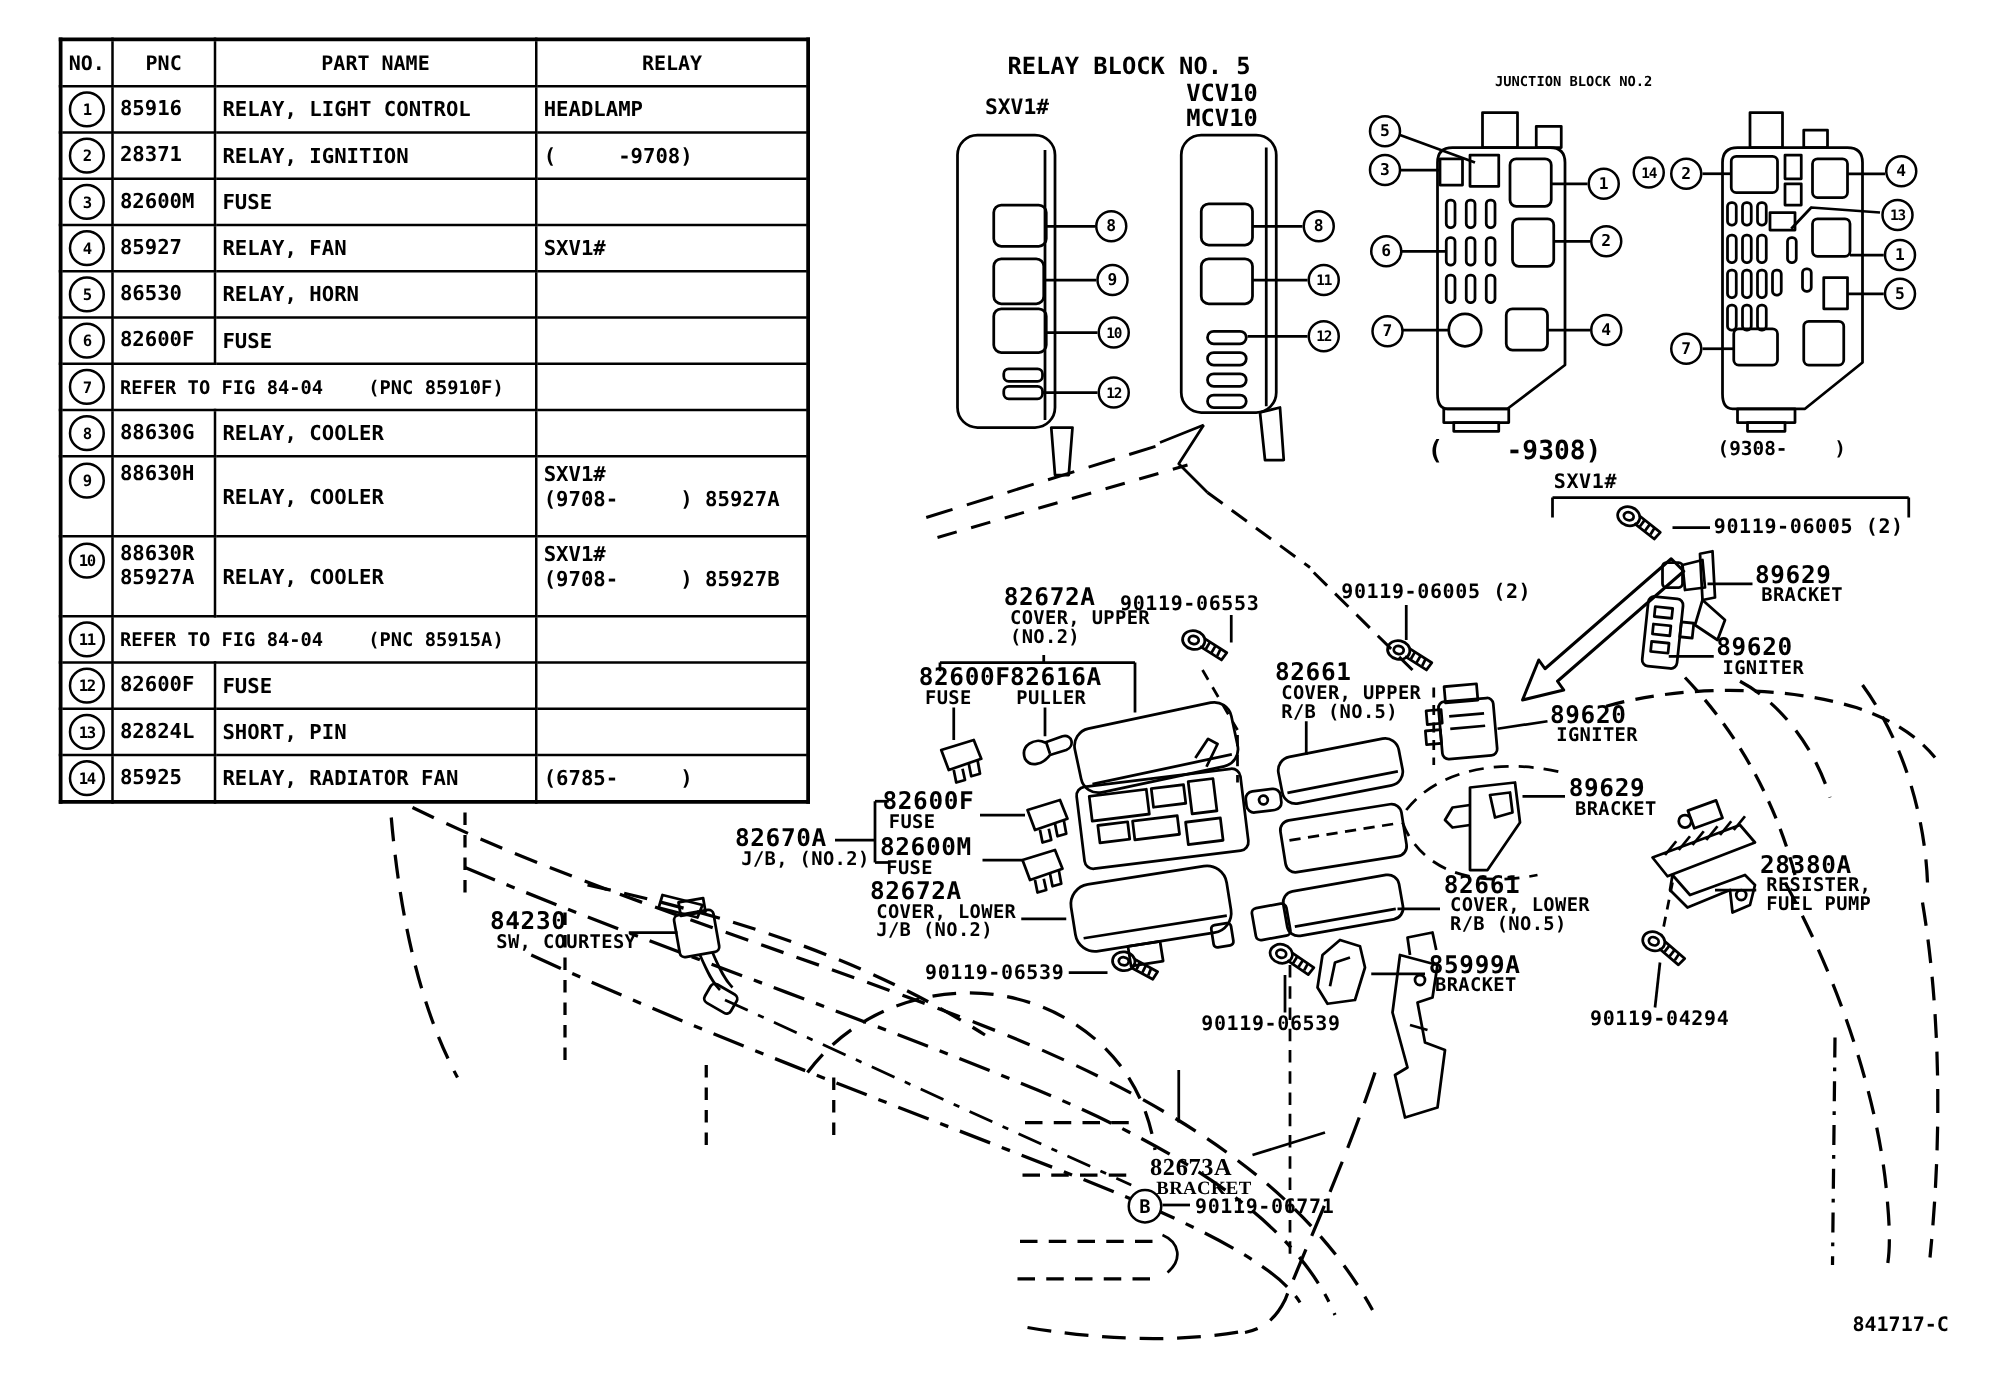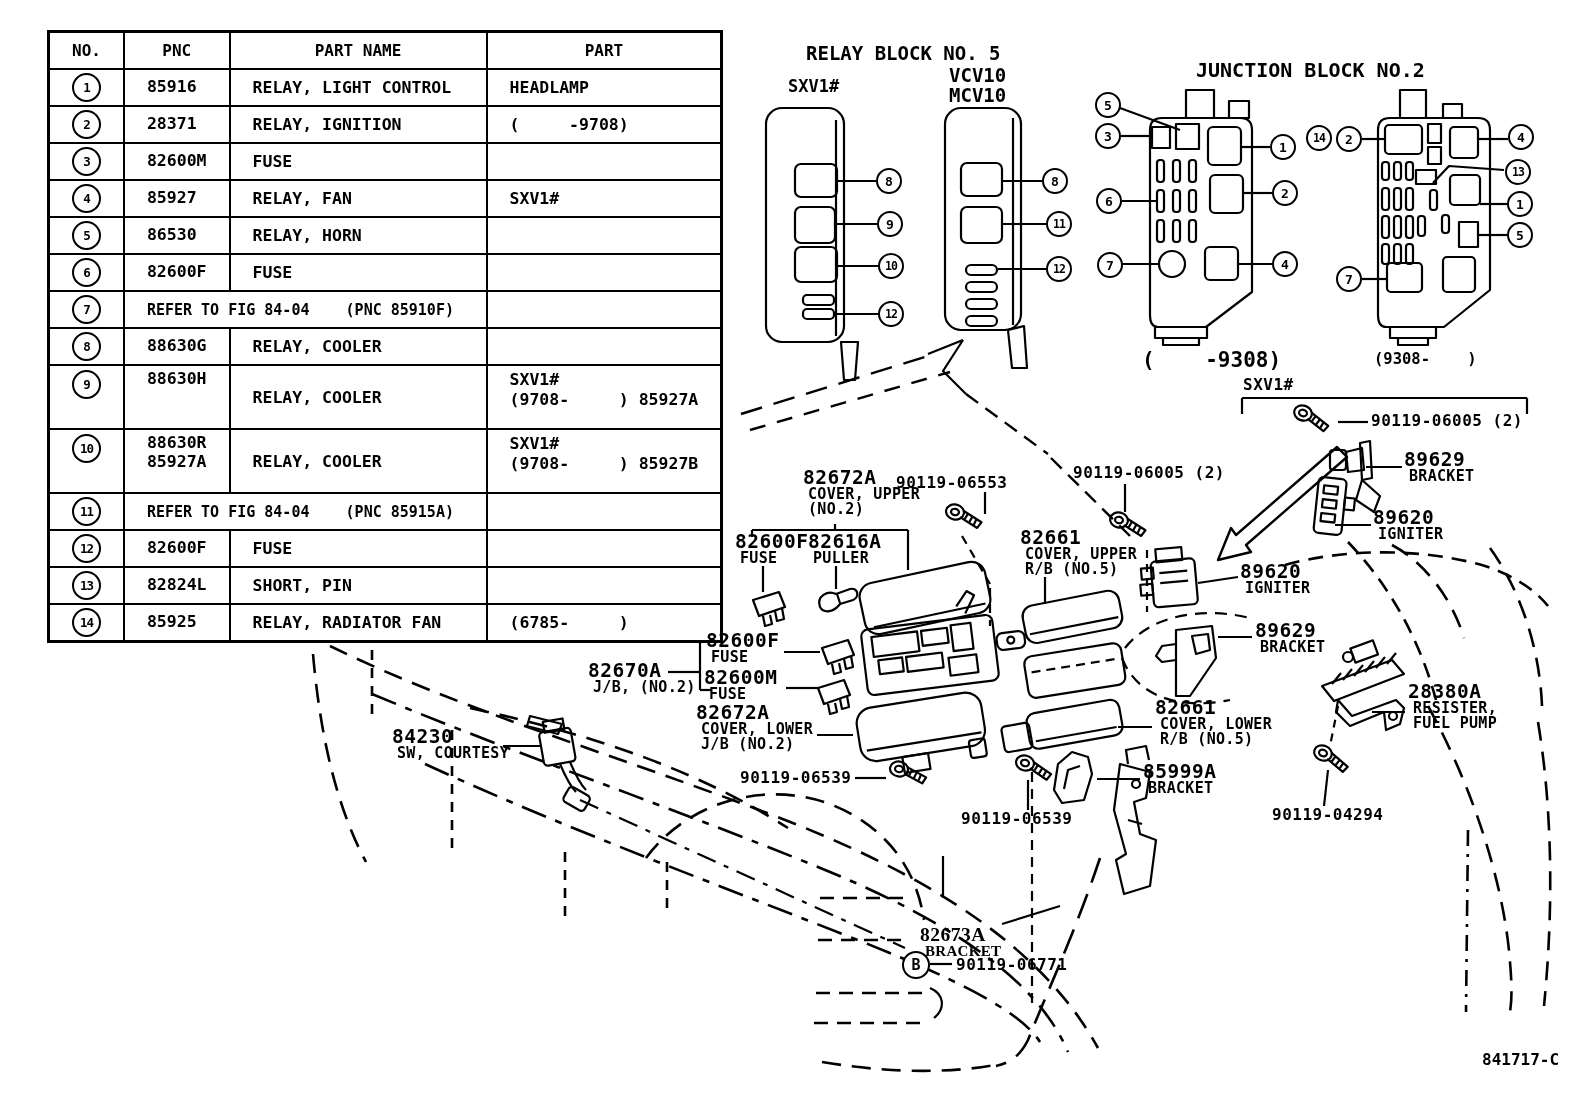--- a/index.html
+++ b/index.html
@@ -5,21 +5,21 @@
   html,body{margin:0;padding:0;background:#fff;}
   body{width:1592px;height:1099px;position:relative;overflow:hidden;
        font-family:"DejaVu Sans Mono",monospace;color:#000;}
   .stage{position:absolute;inset:0;}
   svg.art{position:absolute;left:0;top:0;}
 
   
   .ptable{position:absolute;left:47px;top:30px;border-collapse:collapse;
           border:3.5px solid #000;table-layout:fixed;background:#fff;}
   .ptable th,.ptable td{border:2.5px solid #000;font-weight:bold;
-          font-size:16.5px;padding:0 22px;height:35px;vertical-align:middle;}
+          font-size:16.5px;padding:0 5px;height:35px;vertical-align:middle;}
   .ptable th{text-align:center;font-size:16px;}
   .ptable td.cno{text-align:center;padding:0;}
   .ptable td.pnc{white-space:pre;line-height:1.15;}
   .ptable td.pname{white-space:pre;}
   .ptable td.note{white-space:pre;line-height:1.2;margin-top:43px;}
   .ptable td.refer{white-space:pre;font-size:15px;}
   .ptable tr.tall{height:64px;}
   .ptable tr.tall td{vertical-align:top;padding-top:4px;}
   .ptable tr.tall td.pname{vertical-align:middle;padding-top:0;}
   .circ{display:inline-flex;width:25px;height:25px;border:2.3px solid #000;
@@ -341,21 +341,21 @@
         <col style="width:41px">
         <col style="width:82px">
         <col style="width:257px">
         <col style="width:218px">
       </colgroup>
   <thead>
     <tr>
       <th>NO.</th>
       <th>PNC</th>
       <th>PART NAME</th>
-      <th>PART</th>
+      <th>RELAY</th>
     </tr>
   </thead>
   <tbody id="parts-rows">
         <tr>
           <td class="cno"><span class="circ">1</span></td>
           <td class="pnc">85916</td>
           <td class="pname">RELAY, LIGHT CONTROL</td>
           <td class="note">HEADLAMP</td>
         </tr>
         <tr>
@@ -437,21 +437,21 @@
           <td class="pname">RELAY, RADIATOR FAN</td>
           <td class="note">(6785-     )</td>
         </tr>
       </tbody>
 </table>
 
 <div class="title" style="left:806px;top:44px;font-size:19px">RELAY BLOCK NO. 5</div>
 <div class="title" style="left:788px;top:78px;font-size:17px">SXV1#</div>
 <div class="title" style="left:949px;top:66px;font-size:19px">VCV10
 MCV10</div>
-<div class="title" style="left:1196px;top:60px;font-size:20px">JUNCTION BLOCK NO.2</div>
+<div class="title" style="left:1196px;top:60px;font-size:11px">JUNCTION BLOCK NO.2</div>
 <div class="title" style="left:1142px;top:349px;font-size:21px">(    -9308)</div>
 <div class="title" style="left:1374px;top:351px;font-size:15.5px">(9308-    )</div>
 <div class="callout" style="left:902px;top:951px;width:28px;height:28px;font-size:15px">
   <span>B</span>
 </div>
 <div class="title" style="left:1482px;top:1052px;font-size:16px">841717-C</div>
 
 <div id="labels-root">
       <div class="dlabel mid" style="left: 1243px; top: 376px;"><div class="pn">SXV1#</div></div>
       <div class="dlabel " style="left: 803px; top: 468px;"><div class="pn">82672A</div><div class="desc">COVER, UPPER</div><div class="desc">(NO.2)</div></div>

